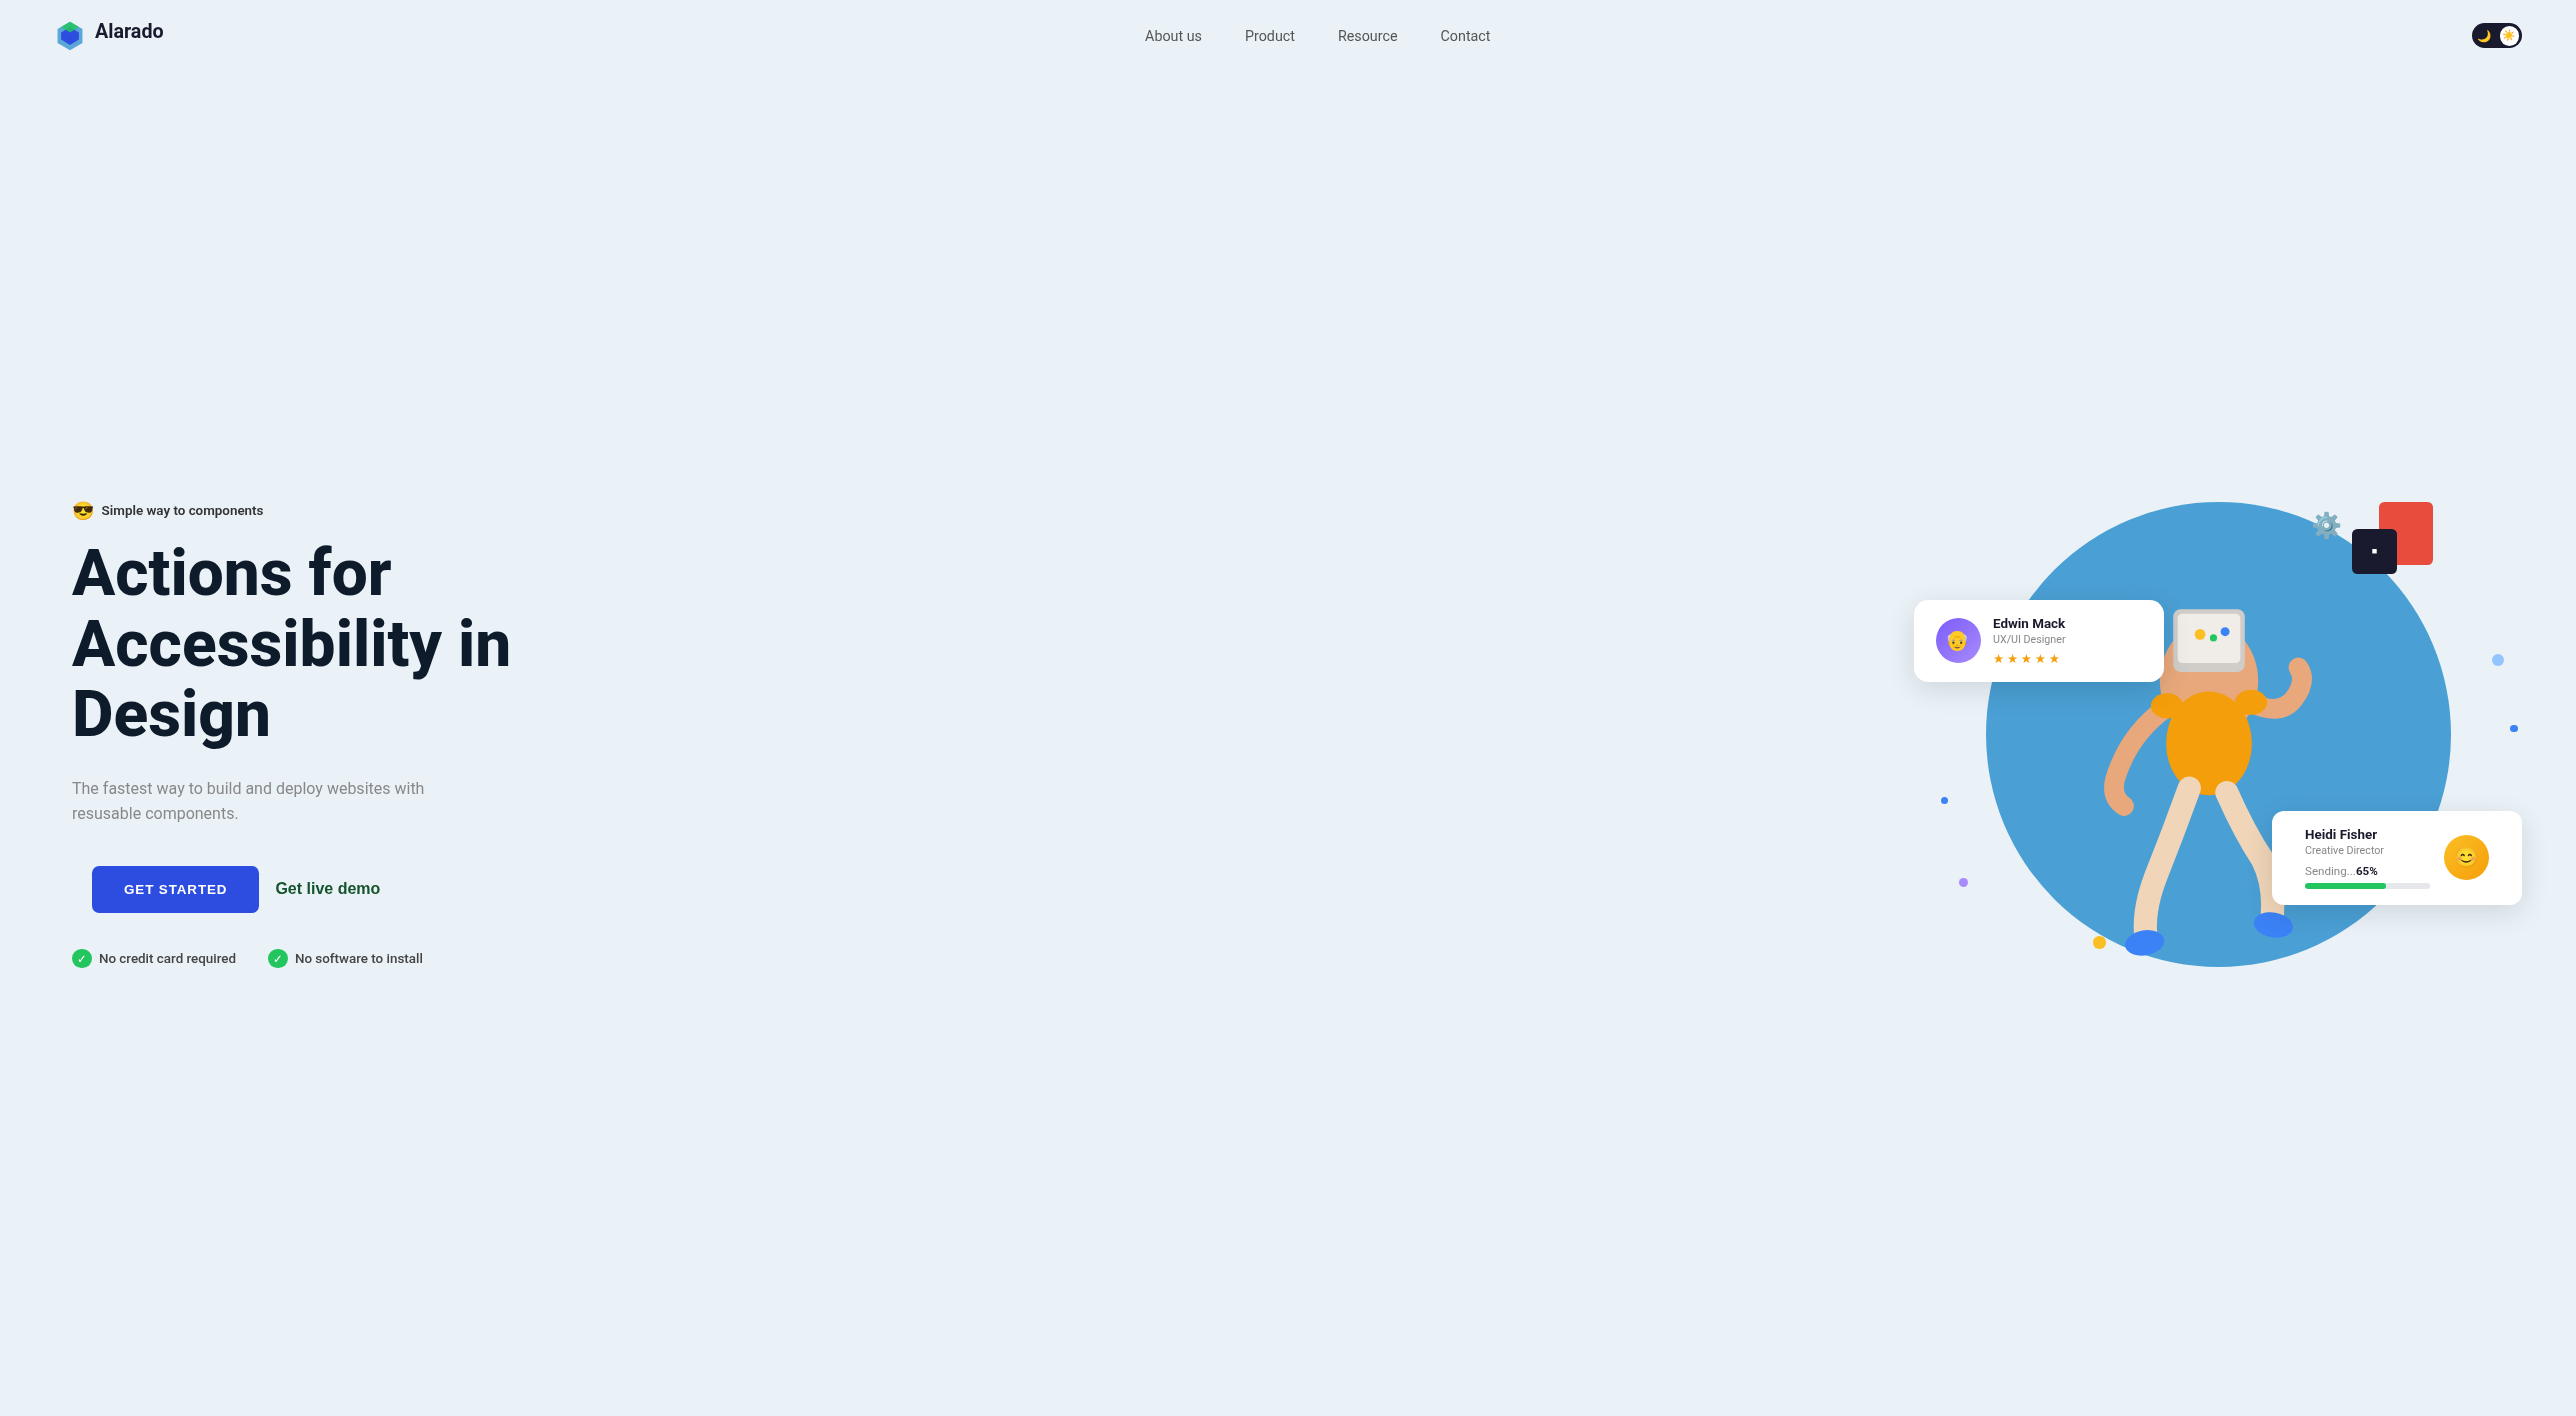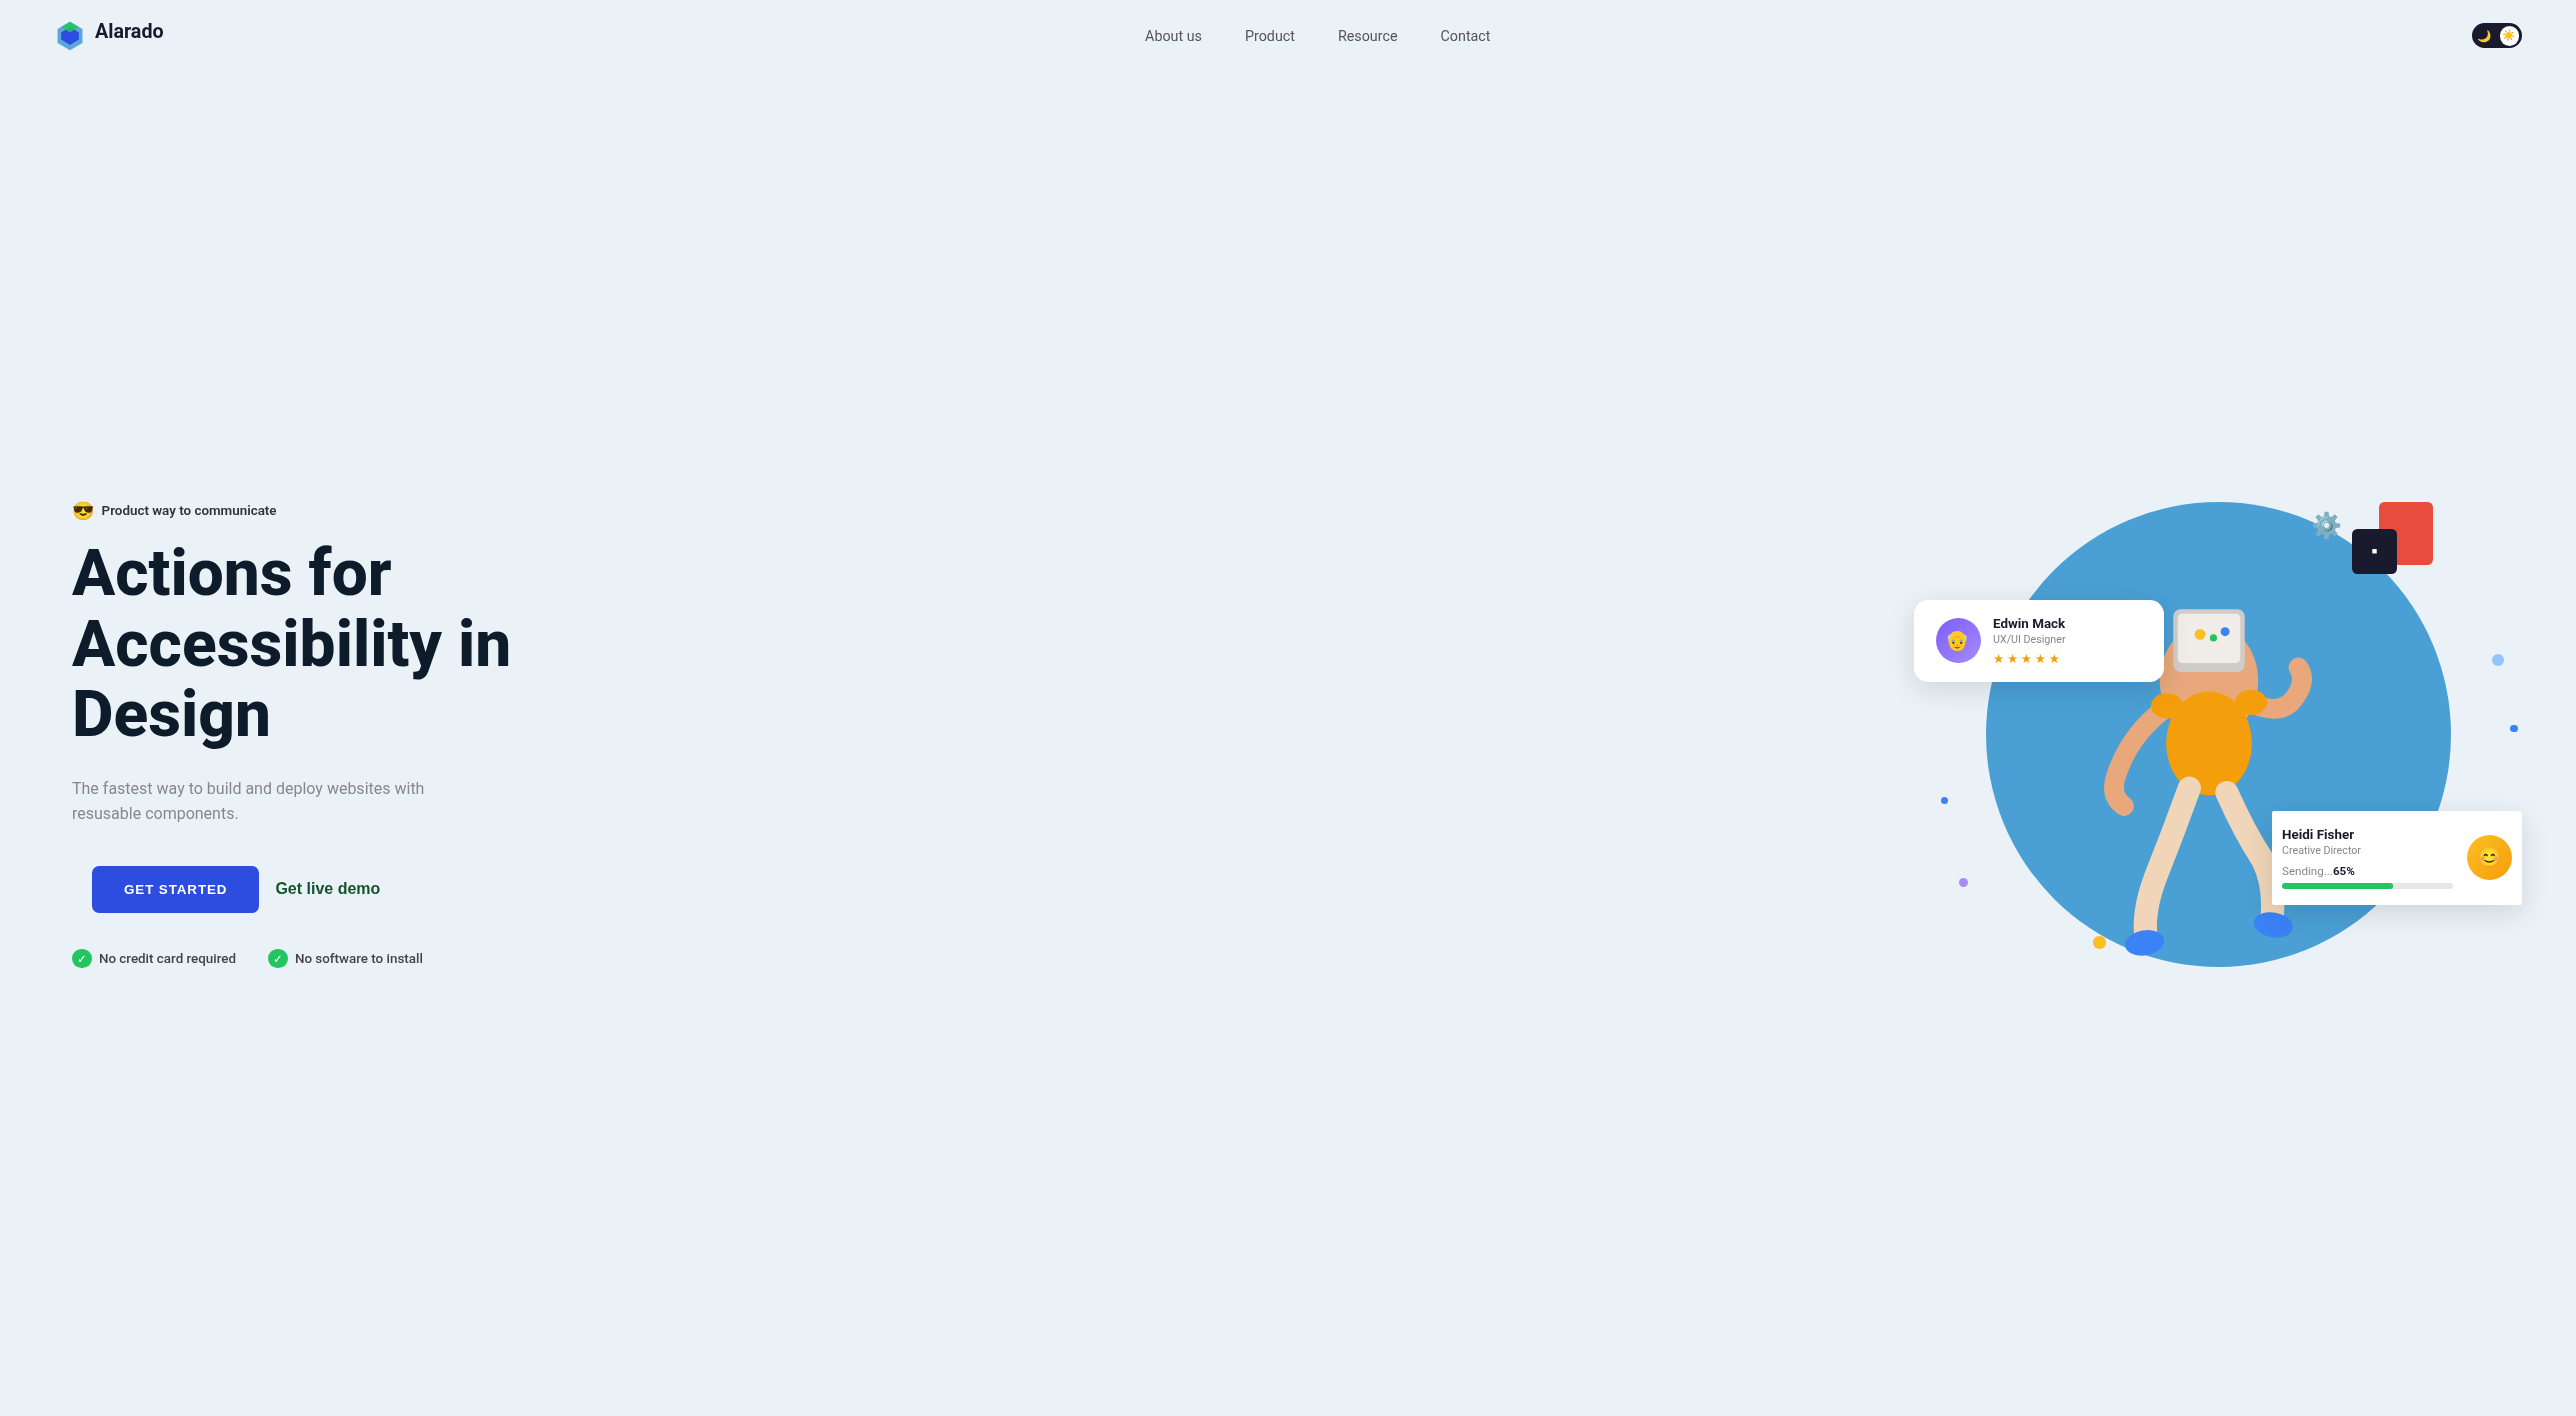--- a/index.html
+++ b/index.html
@@ -239,22 +239,22 @@
       gap: 12.5px;
       z-index: 10;
       min-width: 250px;
     }
 
     .card-heidi {
       position: absolute;
       bottom: 89px;
       right: 0;
       background: white;
-      border-radius: 2px;
-      padding: 16px 10px;
+      border-radius: 12px;
+      padding: 16px 33px;
       box-shadow: 0 7.2px 29px rgba(0,0,0,0.12);
       z-index: 10;
       min-width: 250px;
     }
 
     .avatar {
       width: 45px;
       height: 45px;
       border-radius: 50%;
       flex-shrink: 0;
@@ -407,21 +407,21 @@
   <div class="dark-toggle">
     <div class="toggle-knob">☀️</div>
   </div>
 </nav>
 
 <section class="hero">
 
   <div class="hero-left">
     <div class="tagline">
       <span class="tagline-emoji">😎</span>
-      <span>Product way to communicate</span>
+      <span>Simple way to components</span>
     </div>
 
     <h1 class="hero-title">
       <span>Actions for</span><br>
       <span>Accessibility in</span><br>
       <span>Design</span>
     </h1>
 
     <p class="hero-subtitle">The fastest way to build and deploy websites with resusable components.</p>
 

